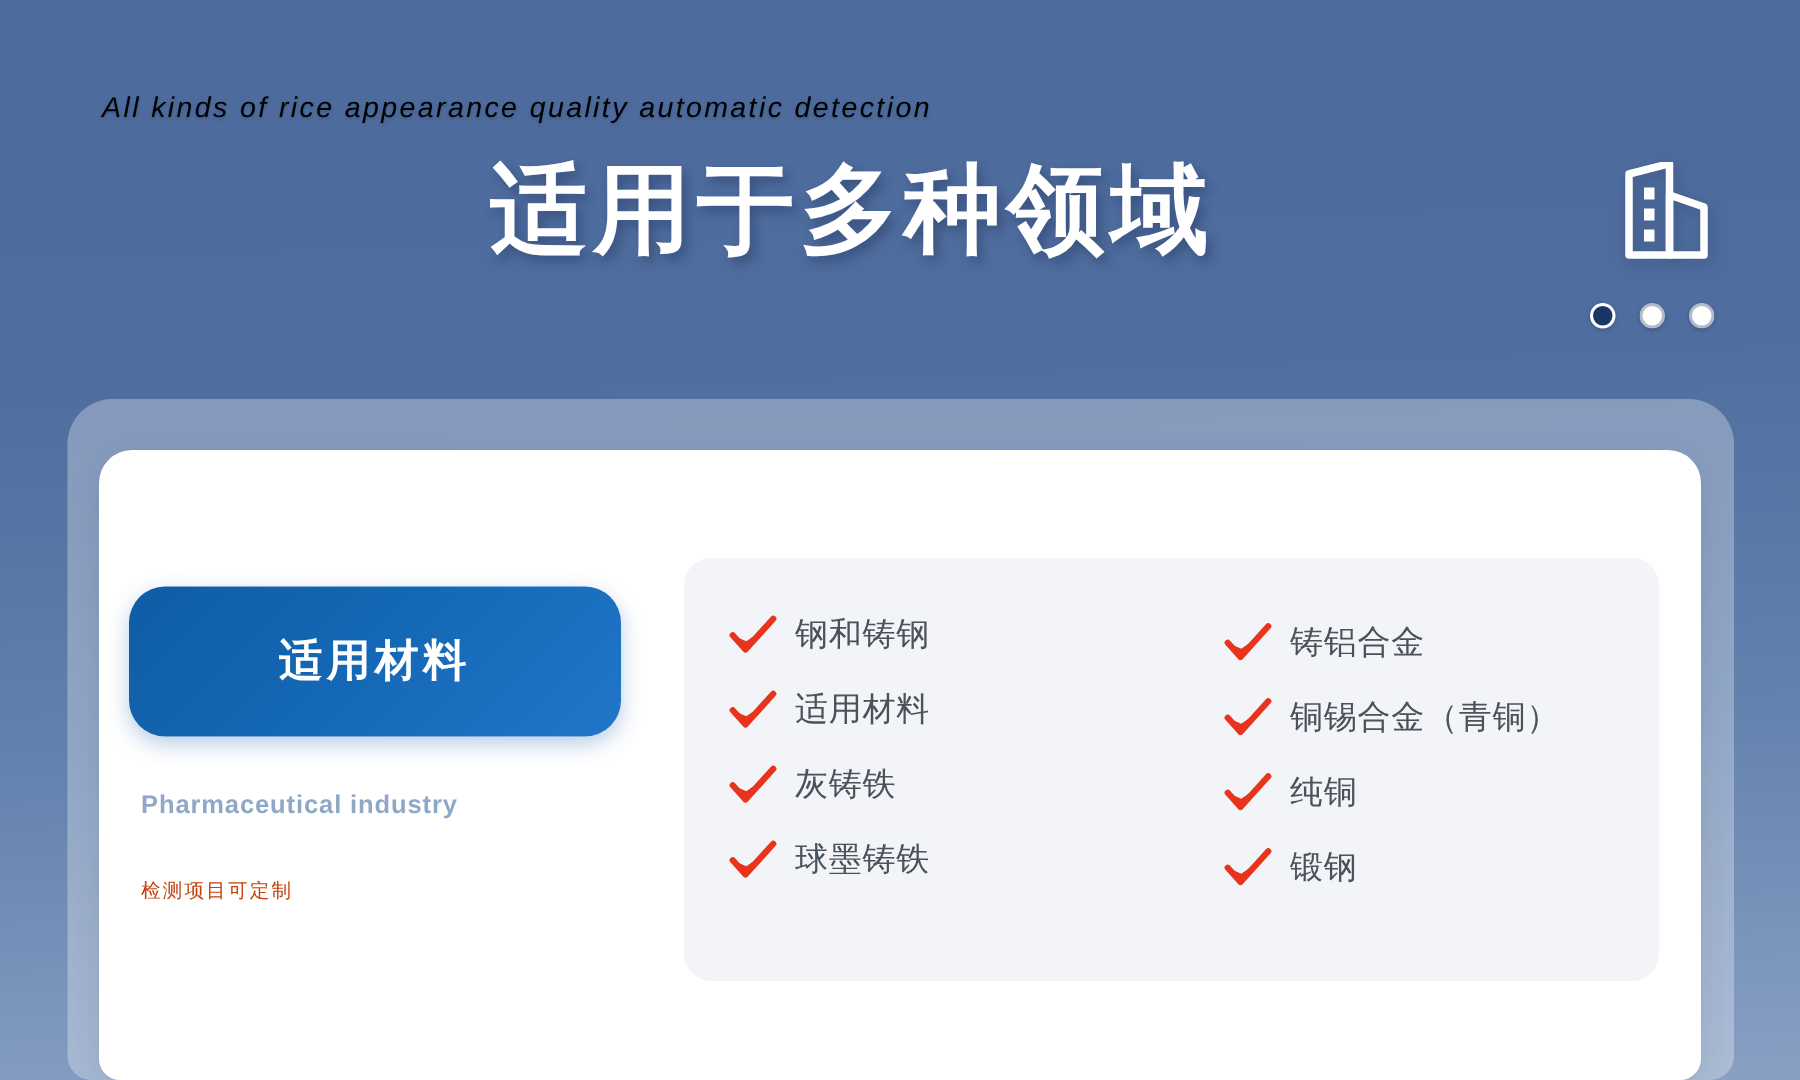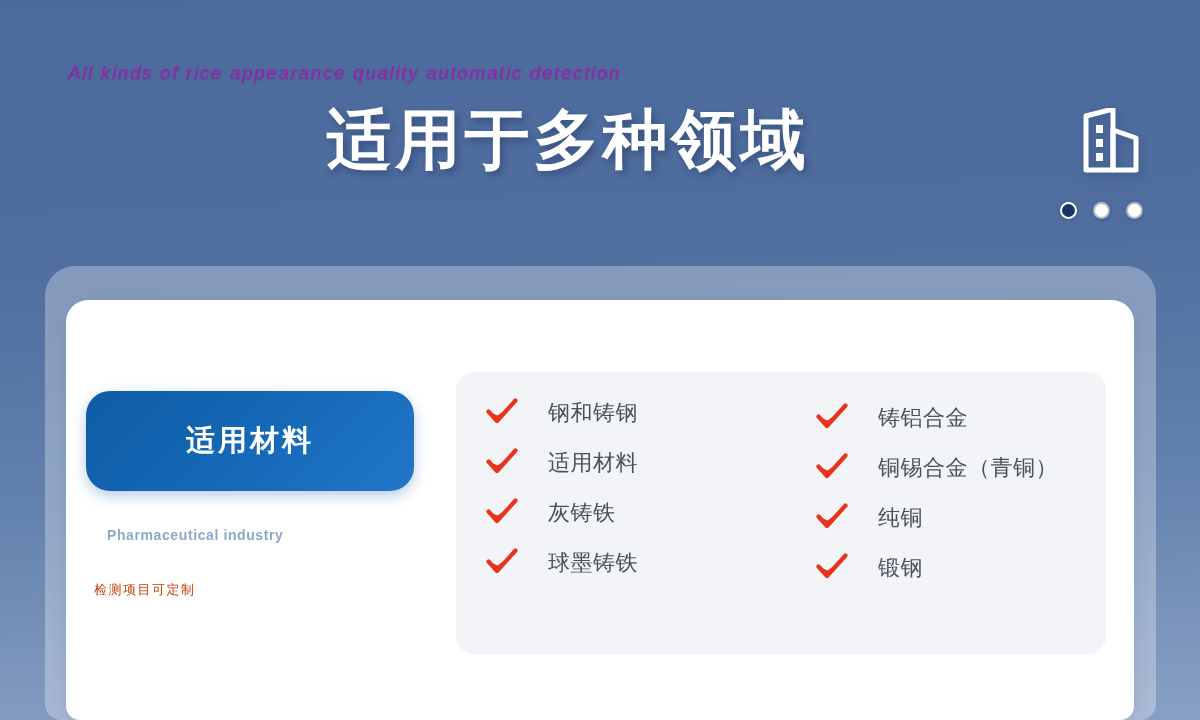--- a/index.html
+++ b/index.html
@@ -21,21 +21,21 @@
     position: absolute;
     left: 68px;
     top: 62px;
     width: 1000px;
   }
 
   .eyebrow {
     font-style: italic;
     font-size: 19px;
     letter-spacing: 1.6px;
-    color: #a21caf;
+    color: #000000;
     white-space: nowrap;
     text-shadow: 0 1px 2px rgba(25,45,80,.25);
   }
 
   .headline {
     margin-top: 22px;
     font-size: 65px;
     font-weight: bold;
     color: #ffffff;
     letter-spacing: 4px;
@@ -127,22 +127,22 @@
     letter-spacing: 3px;
     cursor: pointer;
     box-shadow: 0 5px 14px rgba(20,90,170,.30);
     display: flex;
     align-items: center;
     justify-content: center;
   }
 
   .sub-en {
     margin-top: 36px;
-    margin-left: 21px;
-    font-size: 14px;
+    margin-left: 8px;
+    font-size: 17px;
     font-weight: bold;
     letter-spacing: .6px;
     color: #8fa8c8;
   }
 
   .sub-cn {
     margin-top: 38px;
     margin-left: 8px;
     font-size: 13px;
     letter-spacing: 1.5px;
@@ -165,23 +165,23 @@
   .list-col {
     flex: 0 0 auto;
     display: flex;
     flex-direction: column;
   }
   .list-col.col-a { width: 340px; padding-left: 30px; }
   .list-col.col-b { width: 310px; padding-left: 20px; padding-top: 5px; }
 
   .list-item {
     display: flex;
-    align-items: flex-start;
+    align-items: center;
     height: 50px;
-    gap: 30px;
+    gap: 12px;
   }
 
   .check-icon {
     flex: 0 0 auto;
     width: 32px;
     height: 26px;
   }
 
   .item-label {
     font-size: 22px;

